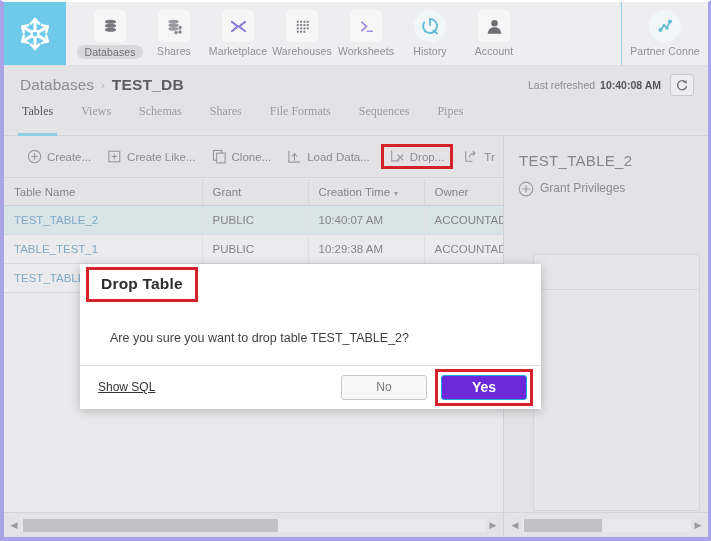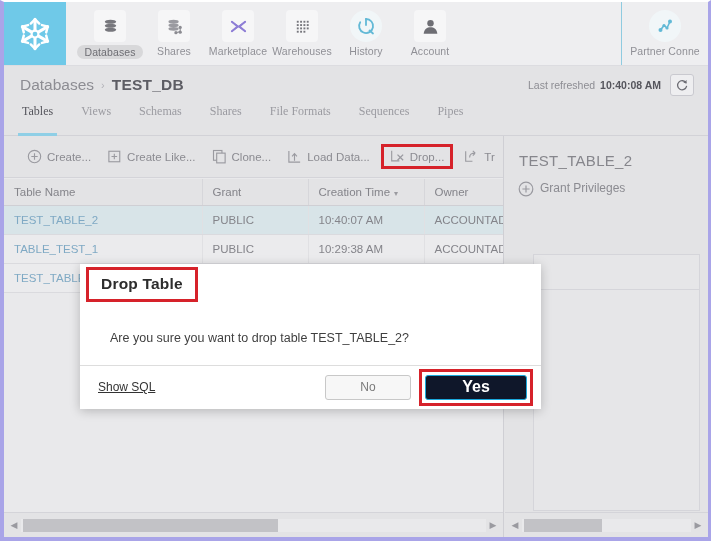--- a/index.html
+++ b/index.html
@@ -255,24 +255,24 @@
     font-size: 12px; font-family: inherit;
     cursor: pointer;
   }
   .yes-wrap {
     border: 3px solid #d6222a;
     padding: 3px;
     margin-left: 8px;
     display: inline-block;
   }
   .btn-yes {
-    width: 102px; height: 25px;
+    width: 86px; height: 25px;
     border: 1px solid #1ba9dd; border-radius: 3px;
-    background: #0f172a; color: #ffffff;
-    font-size: 16px; font-weight: bold; font-family: inherit;
+    background: #6d28d9; color: #ffffff;
+    font-size: 14px; font-weight: bold; font-family: inherit;
     cursor: pointer;
   }
 </style>
 </head>
 <body>
 
 <div id="app">
 
   <div class="topnav">
     <div class="logo-box">
@@ -357,20 +357,31 @@
                 <rect x="14.5" y="11" width="2" height="2"></rect>
               <rect x="4" y="14.5" width="2" height="2"></rect>
                 <rect x="7.5" y="14.5" width="2" height="2"></rect>
                 <rect x="11" y="14.5" width="2" height="2"></rect>
             </g>
           </svg>
         </span>
         <span class="nav-label">Warehouses</span>
       </div>
 
+      <div class="nav-item">
+        <span class="nav-icon-wrap">
+          <svg width="19" height="19" viewBox="0 0 20 20">
+            <g stroke="#a08ddb" stroke-width="1.8" fill="none" stroke-linecap="round">
+              <path d="M5 5.5 L10 10 L5 14.5"></path>
+              <path d="M11 15 L16 15"></path>
+            </g>
+          </svg>
+        </span>
+        <span class="nav-label">Worksheets</span>
+      </div>
 
       <div class="nav-item">
         <span class="nav-icon-wrap round">
           <svg width="20" height="20" viewBox="0 0 20 20">
             <path d="M10 3 A7 7 0 1 1 4.2 6.2" stroke="#62b9d6" stroke-width="1.8" fill="none" stroke-linecap="round"></path>
             <path d="M10 3 L10 9" stroke="#62b9d6" stroke-width="1.8" fill="none" stroke-linecap="round"></path>
             <path d="M13.5 14.5 L17 17.5" stroke="#62b9d6" stroke-width="1.8" stroke-linecap="round"></path>
           </svg>
         </span>
         <span class="nav-label">History</span>

